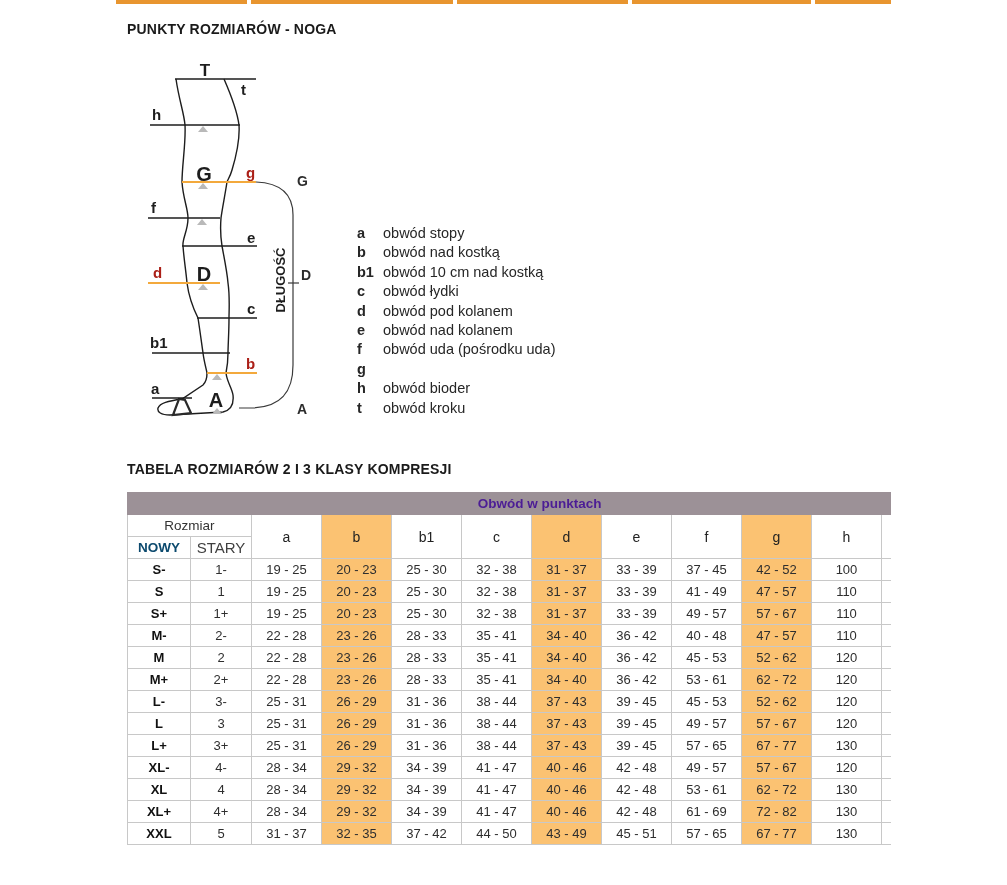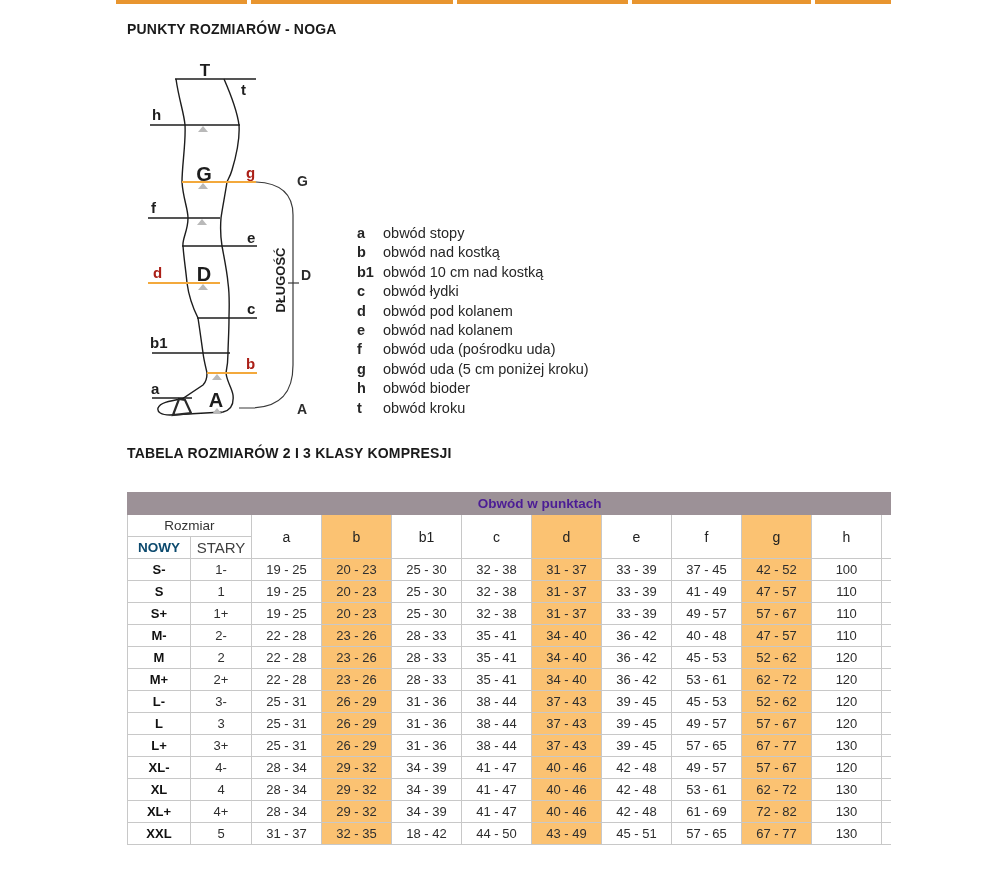--- a/index.html
+++ b/index.html
@@ -128,33 +128,32 @@
     <div class="legend-row">
         <span class="k">e</span>
         <span>obwód nad kolanem</span>
       </div>
     <div class="legend-row">
         <span class="k">f</span>
         <span>obwód uda (pośrodku uda)</span>
       </div>
     <div class="legend-row">
         <span class="k">g</span>
-        <span>obwód uda (5 cm poniżej kroku)</span>
       </div>
     <div class="legend-row">
         <span class="k">h</span>
         <span>obwód bioder</span>
       </div>
     <div class="legend-row">
         <span class="k">t</span>
         <span>obwód kroku</span>
       </div>
   </div>
 
-  <div class="sec-title" style="top:445px;">TABELA ROZMIARÓW 2 I 3 KLASY KOMPRESJI</div>
+  <div class="sec-title" style="top:461px;">TABELA ROZMIARÓW 2 I 3 KLASY KOMPRESJI</div>
 
   <table id="size-table">
     <colgroup>
       <col style="width:63px">
         <col style="width:61px">
       <col style="width:70px">
         <col style="width:70px">
         <col style="width:70px">
         <col style="width:70px">
         <col style="width:70px">
@@ -353,21 +352,21 @@
           <td>61 - 69</td>
           <td class="hl">72 - 82</td>
           <td>130</td>
           <td>100</td>
         </tr>
         <tr>
           <td class="new-size">XXL</td>
           <td class="old-size">5</td>
           <td>31 - 37</td>
           <td class="hl">32 - 35</td>
-          <td>18 - 42</td>
+          <td>37 - 42</td>
           <td>44 - 50</td>
           <td class="hl">43 - 49</td>
           <td>45 - 51</td>
           <td>57 - 65</td>
           <td class="hl">67 - 77</td>
           <td>130</td>
           <td>100</td>
         </tr>
       </tbody>
   </table>

